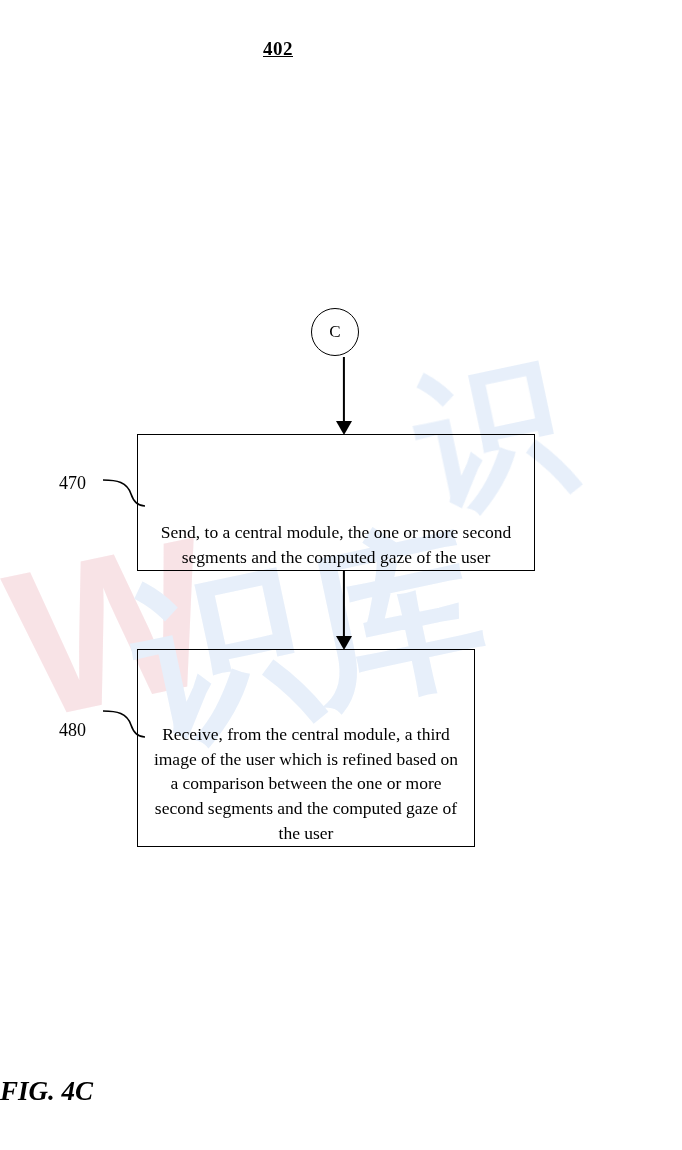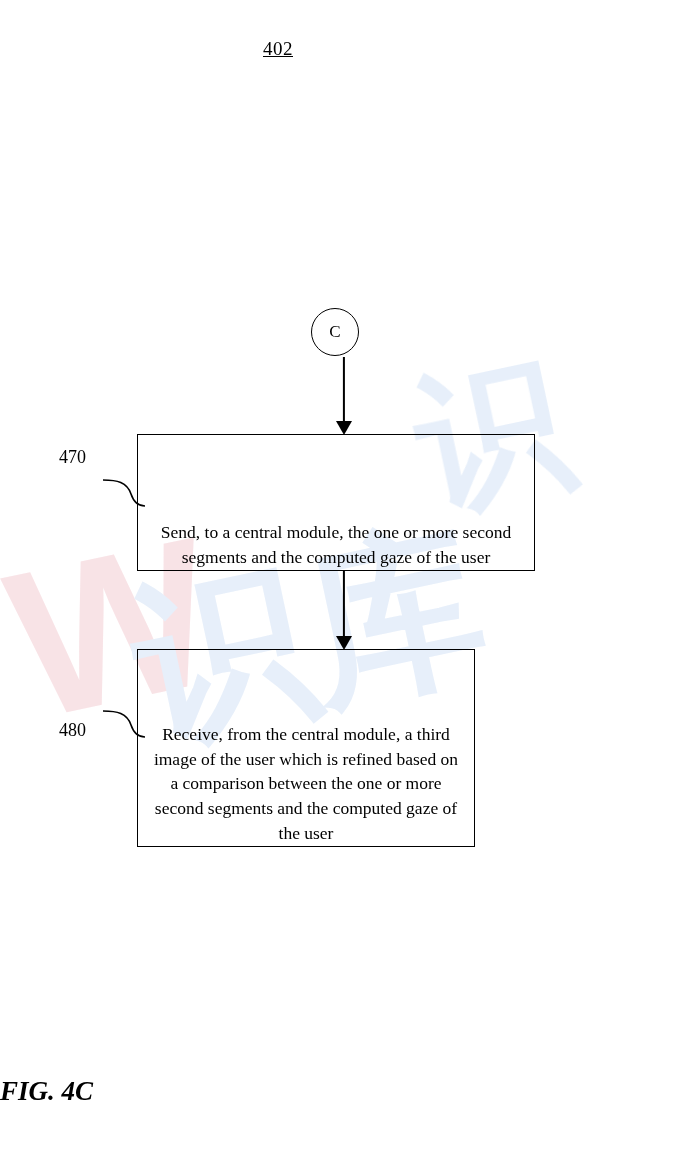--- a/index.html
+++ b/index.html
@@ -29,21 +29,21 @@
   }
 
   
   .fig-number {
     position: absolute;
     top: 38px;
     left: 0;
     width: 556px;
     text-align: center;
     font-size: 19px;
-    font-weight: normal;
+    font-weight: bold;
     text-decoration: underline;
     letter-spacing: 0.5px;
     z-index: 3;
   }
 
   
   .connector {
     position: absolute;
     left: 311px;
     top: 308px;
@@ -110,21 +110,21 @@
 
   #box-470 { left: 137px; top: 434px; width: 398px; height: 137px; }
   #box-480 { left: 137px; top: 649px; width: 338px; height: 198px; }
 
   
   .ref {
     position: absolute;
     font-size: 18px;
     z-index: 3;
   }
-  #ref-470 { left: 59px; top: 447px; }
+  #ref-470 { left: 59px; top: 473px; }
   #ref-480 { left: 59px; top: 720px; }
 
   .leader {
     position: absolute;
     z-index: 3;
   }
 
   
   .fig-caption {
     position: absolute;

